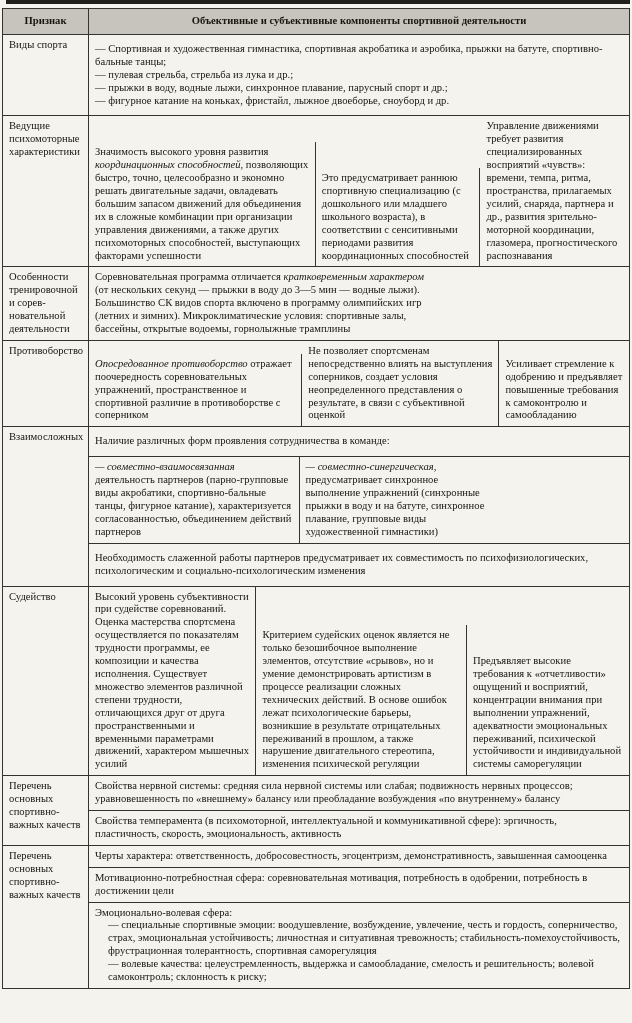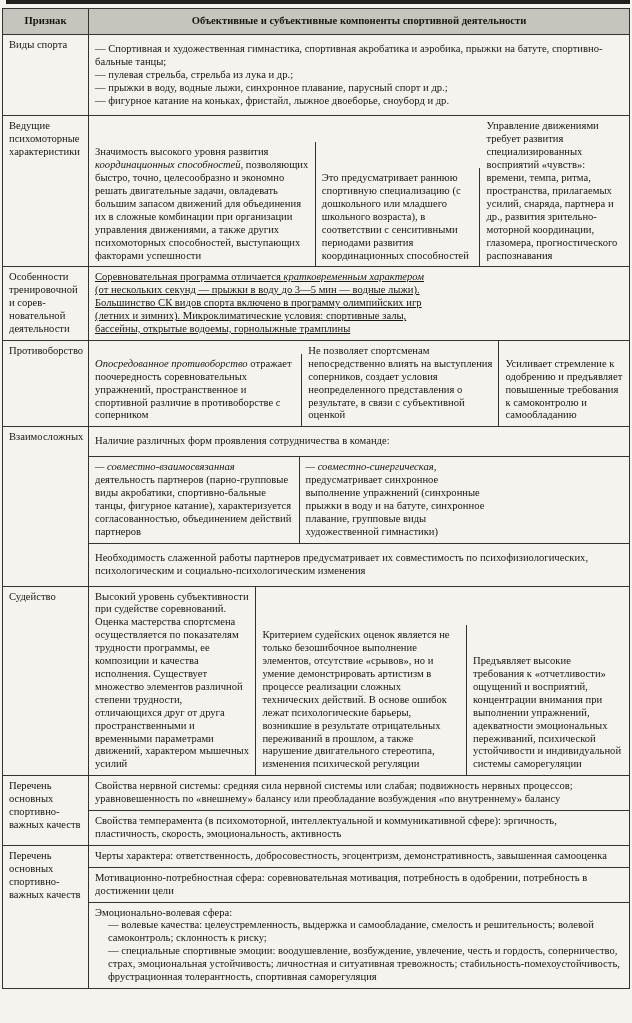--- a/index.html
+++ b/index.html
@@ -26,21 +26,21 @@
   .pad { padding:8px 6px; }
   .cols { display:flex; align-items:flex-end; }
   .col { padding:4px 6px; border-right:1px solid #35332c; overflow-wrap:break-word; }
   .col:last-child { border-right:none; }
   .vstack { display:flex; flex-direction:column; }
   .vstack > .scell { padding:4px 6px; border-top:1px solid #35332c; overflow-wrap:break-word; }
   .vstack > .scell:first-child { border-top:none; }
   .em { font-style:italic; }
   
   .c-psy  .col:nth-child(1){flex:0 0 42%;} .c-psy  .col:nth-child(2){flex:0 0 30.5%;} .c-psy  .col:nth-child(3){flex:0 0 27.5%;}
-  .c-train .col:nth-child(1){flex:0 0 64%; padding:0;text-decoration:underline;} .c-train .col:nth-child(2){flex:0 0 36%;}
+  .c-train .col:nth-child(1){flex:0 0 64%; padding:0;} .c-train .col:nth-child(2){flex:0 0 36%;}
   .c-conf .col:nth-child(1){flex:0 0 39.5%;} .c-conf .col:nth-child(2){flex:0 0 36.5%;} .c-conf .col:nth-child(3){flex:0 0 24%;}
   .c-int  .col:nth-child(1){flex:0 0 39%;} .c-int  .col:nth-child(2){flex:0 0 36.5%;} .c-int  .col:nth-child(3){flex:0 0 24.5%;}
   .c-judge .col:nth-child(1){flex:0 0 31%;} .c-judge .col:nth-child(2){flex:0 0 39%;} .c-judge .col:nth-child(3){flex:0 0 30%;}
   .inner-top { border-top:1px solid #35332c; }
   .indent { padding-left:13px; }
 </style>
 </head>
 <body>
 
 <div class="page">
@@ -119,22 +119,22 @@
       </div>
     </div>
 
     <div class="trow">
       <div class="lcell">Перечень основных спортивно-важных качеств</div>
       <div class="ccell vstack">
         <div class="scell">Черты характера: ответственность, добросовестность, эгоцентризм, демонстративность, завышенная самооценка</div>
         <div class="scell">Мотивационно-потребностная сфера: соревновательная мотивация, потребность в одобрении, потребность в достижении цели</div>
         <div class="scell">
           <div>Эмоционально-волевая сфера:</div>
+          <div class="indent">— специальные спортивные эмоции: воодушевление, возбуждение, увлечение, честь и гордость, соперничество, страх, эмоциональная устойчивость; личностная и ситуативная тревожность; стабильность-помехоустойчивость, фрустрационная толерантность, спортивная саморегуляция</div>
           <div class="indent">— волевые качества: целеустремленность, выдержка и самообладание, смелость и решительность; волевой самоконтроль; склонность к риску;</div>
-          <div class="indent">— специальные спортивные эмоции: воодушевление, возбуждение, увлечение, честь и гордость, соперничество, страх, эмоциональная устойчивость; личностная и ситуативная тревожность; стабильность-помехоустойчивость, фрустрационная толерантность, спортивная саморегуляция</div>
         </div>
 
       </div>
     </div>
 
   </div>
 
 </div>
 
 </body></html>

